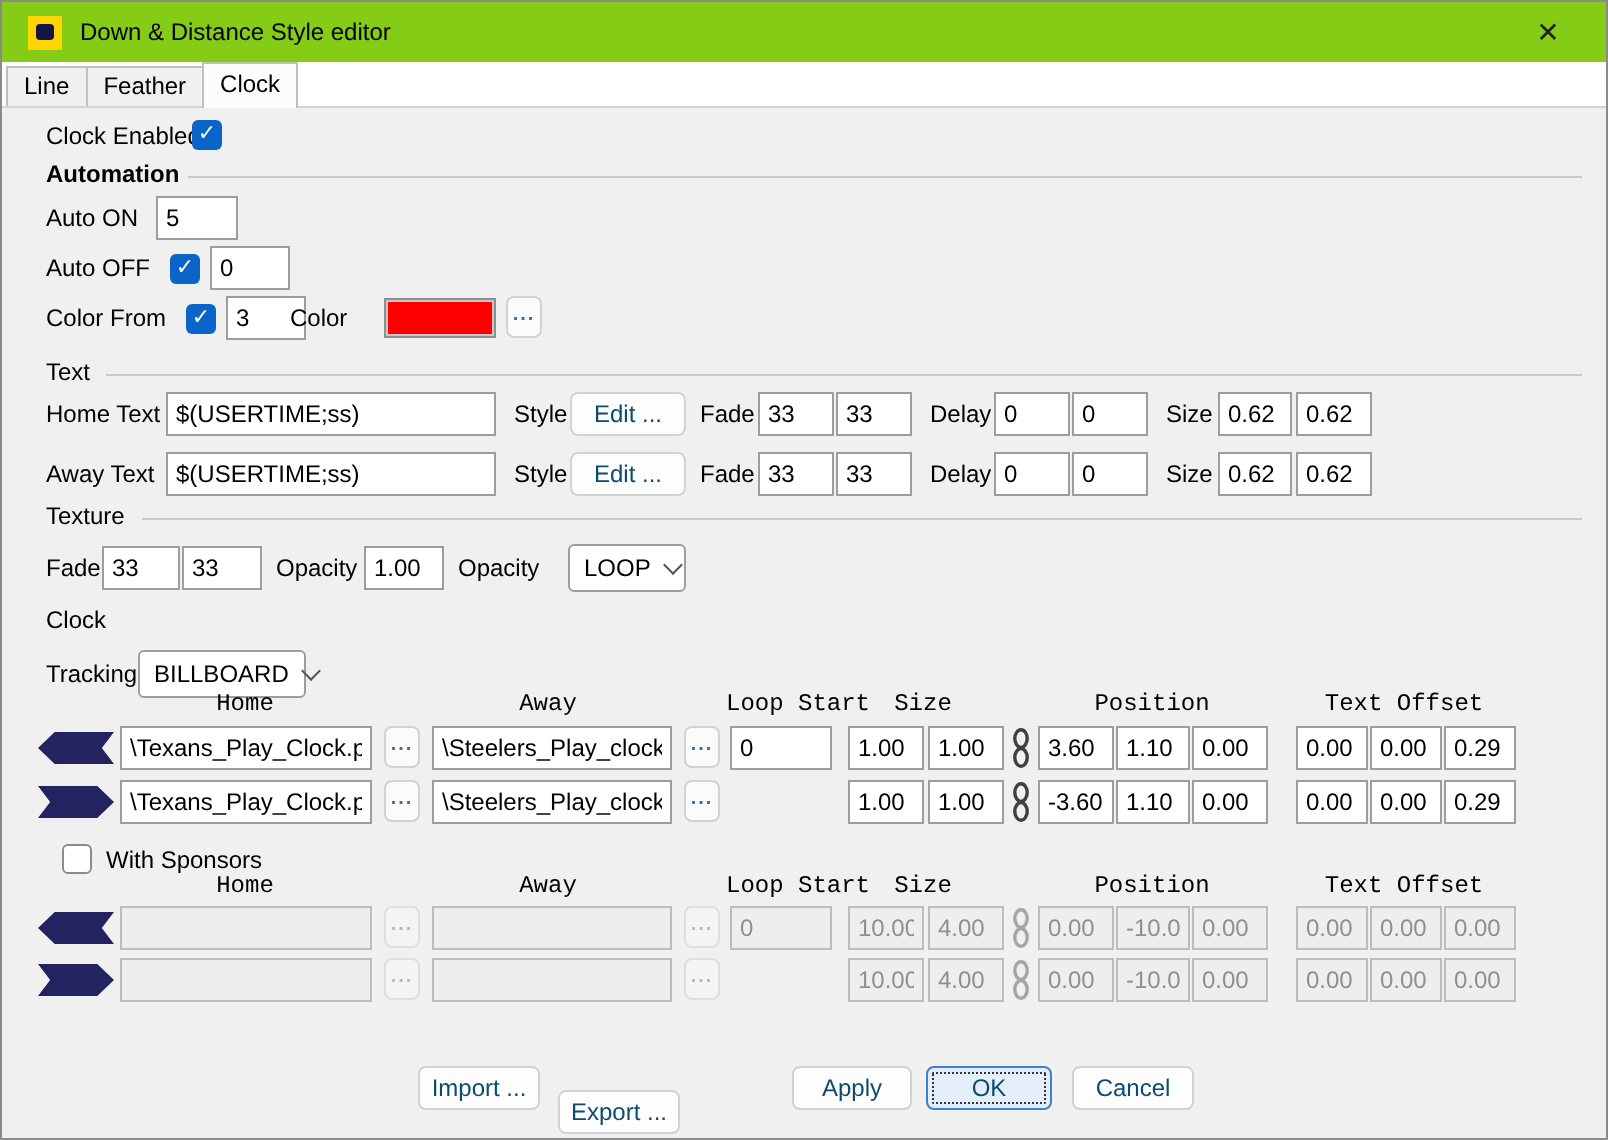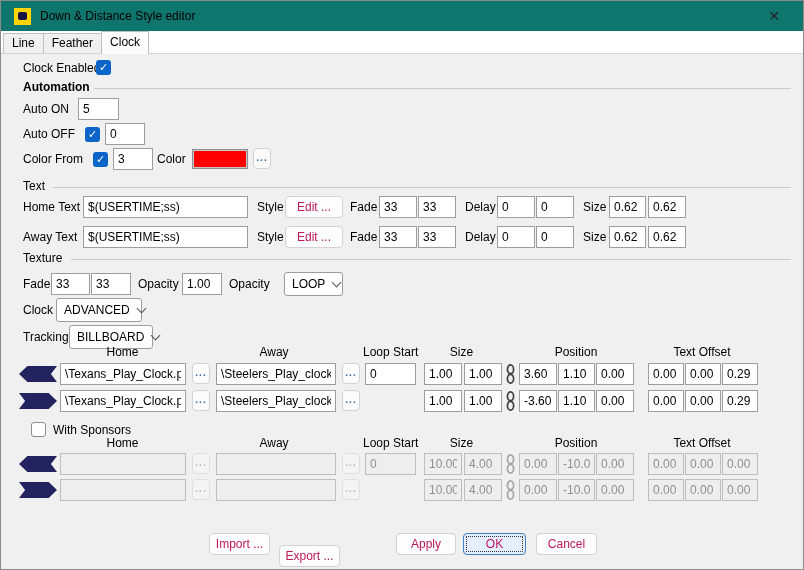--- a/index.html
+++ b/index.html
@@ -3,42 +3,42 @@
 <meta charset="utf-8">
 <style>
   html,body{margin:0;padding:0;background:#cfcfcf;}
   *{box-sizing:border-box;}
   .dialog{
     position:relative;width:804px;height:570px;background:#f0f0f0;
     font-family:"Liberation Sans",sans-serif;font-size:12px;color:#000;
     border:1px solid #8a8a8a;overflow:hidden;
   }
   
-  .titlebar{position:absolute;top:0;left:0;right:0;height:30px;background:#0f766e;
+  .titlebar{position:absolute;top:0;left:0;right:0;height:30px;background:#84cc16;
     display:flex;align-items:center;padding-left:13px;}
   .app-icon{width:17px;height:17px;background:#ffd400;display:flex;align-items:center;
     justify-content:center;margin-right:9px;}
   .app-icon .inner{width:9px;height:8px;background:#15154a;border-radius:2px;}
   .title-text{font-size:12px;color:#000;}
   .close-btn{position:absolute;right:14px;top:4px;width:30px;height:22px;text-align:center;
     line-height:22px;font-size:14px;color:#222;cursor:default;}
   
   .tabstrip{position:absolute;top:30px;left:0;right:0;height:23px;background:#ffffff;
     border-bottom:1px solid #d4d4d4;display:flex;align-items:flex-end;padding-left:2px;}
   .tab{height:20px;line-height:19px;padding:0 8px;background:#f0f0f0;border:1px solid #bfbfbf;
     border-bottom:none;margin-right:-1px;position:relative;z-index:1;}
   .tab.active{height:23px;line-height:21px;background:#fcfcfc;z-index:3;margin-bottom:-1px;}
   
   .lbl{position:absolute;height:22px;line-height:22px;white-space:nowrap;}
-  .hdr{position:absolute;height:14px;line-height:14px;text-align:center;white-space:nowrap;}
+  .hdr{position:absolute;height:14px;line-height:14px;text-align:center;white-space:nowrap;font-family:Liberation Mono, monospace;}
   .inp{position:absolute;height:22px;border:1px solid #9d9d9d;background:#fff;
     font-family:"Liberation Sans",sans-serif;font-size:12px;padding:0 4px;color:#000;outline:none;}
   .inp.dis{background:#eeeeee;border-color:#bdbdbd;color:#8f8f8f;}
   .btn{position:absolute;height:22px;background:#fdfdfd;border:1px solid #d2d2d2;border-radius:4px;
-    font-family:"Liberation Sans",sans-serif;font-size:12px;text-align:center;color:#be185d;padding:0;}
+    font-family:"Liberation Sans",sans-serif;font-size:12px;text-align:center;color:#0c4a6e;padding:0;}
   .btn.ok{background:#e4eefb;border:1px solid #3c82c8;outline:1px dotted #333;outline-offset:-4px;}
   .browse{position:absolute;width:18px;height:21px;background:#fbfbfb;border:1px solid #d2d2d2;
     border-radius:4px;color:#3a6ea5;font-size:10px;font-weight:bold;letter-spacing:1px;
     text-align:center;line-height:17px;}
   .browse.dis{color:#b9b9b9;border-color:#dedede;background:#f4f4f4;}
   .cb{position:absolute;width:15px;height:15px;border-radius:3px;}
   .cb.checked{background:#0b64c8;color:#fff;font-size:11px;line-height:15px;text-align:center;}
   .cb.unchecked{background:#fff;border:1px solid #8b8b8b;}
   .grp-line{position:absolute;height:1px;background:#c9c9c9;}
   .dd{position:absolute;height:24px;background:#fff;border:1px solid #9d9d9d;border-radius:3px;
@@ -79,21 +79,21 @@
   <div class="lbl" style="left:22px;top:97px;">Auto ON</div>
   <input class="inp" style="left: 77px; top: 97px; width: 41px;" readonly="" value="5">
 
   <div class="lbl" style="left:22px;top:122px;">Auto OFF</div>
   <div class="cb checked" style="left:84px;top:126px;">✓</div>
   <input class="inp" style="left: 104px; top: 122px; width: 40px;" readonly="" value="0">
 
   <div class="lbl" style="left:22px;top:147px;">Color From</div>
   <div class="cb checked" style="left:92px;top:151px;">✓</div>
   <input class="inp" style="left: 112px; top: 147px; width: 40px;" readonly="" value="3">
-  <div class="lbl" style="left:156px;top:147px;">Color</div>
+  <div class="lbl" style="left:144px;top:147px;">Color</div>
   <div class="swatch" style="left: 191px; top: 148px; width: 56px; height: 20px; background: rgb(254, 0, 0);"></div>
   <div class="browse" style="left:252px;top:147px;">...</div>
 
   <div class="lbl" style="left:22px;top:176px;height:18px;line-height:18px;">Text</div>
   <div class="grp-line" style="left:52px;top:186px;width:738px;"></div>
 
   <div class="lbl" style="left:22px;top:195px;">Home Text</div>
   <input class="inp" style="left: 82px; top: 195px; width: 165px;" readonly="" value="$(USERTIME;ss)">
   <div class="lbl" style="left:256px;top:195px;">Style</div>
   <button class="btn" style="left:284px;top:195px;width:58px;">Edit ...</button>
@@ -129,24 +129,20 @@
   <input class="inp" style="left: 90px; top: 272px; width: 40px;" readonly="" value="33">
   <div class="lbl" style="left:137px;top:272px;">Opacity</div>
   <input class="inp" style="left: 181px; top: 272px; width: 40px;" readonly="" value="1.00">
   <div class="lbl" style="left:228px;top:272px;">Opacity</div>
   <div class="dd" style="left:283px;top:271px;width:59px;">
     <span>LOOP</span>
     <span class="chev"></span>
   </div>
 
   <div class="lbl" style="left:22px;top:298px;">Clock</div>
-  <div class="dd" style="left:55px;top:297px;width:86px;">
-    <span>ADVANCED</span>
-    <span class="chev"></span>
-  </div>
 
   <div class="lbl" style="left:22px;top:325px;">Tracking</div>
   <div class="dd" style="left:68px;top:324px;width:84px;">
     <span>BILLBOARD</span>
     <span class="chev"></span>
   </div>
 
   <div class="hdr" style="left:59px;top:344px;width:125px;">Home</div>
   <div class="hdr" style="left:211px;top:344px;width:124px;">Away</div>
   <div class="hdr" style="left:362px;top:344px;width:60px;text-align:left;">Loop Start</div>

